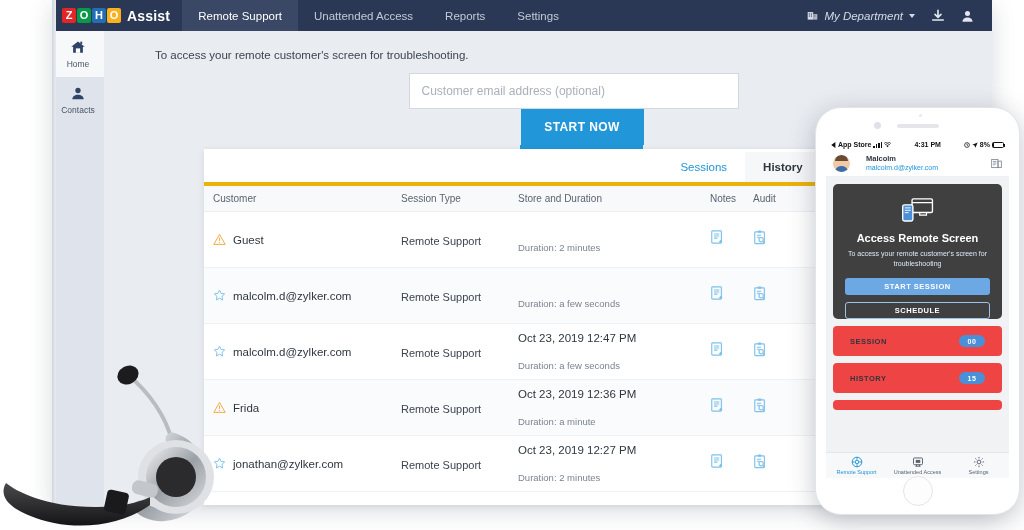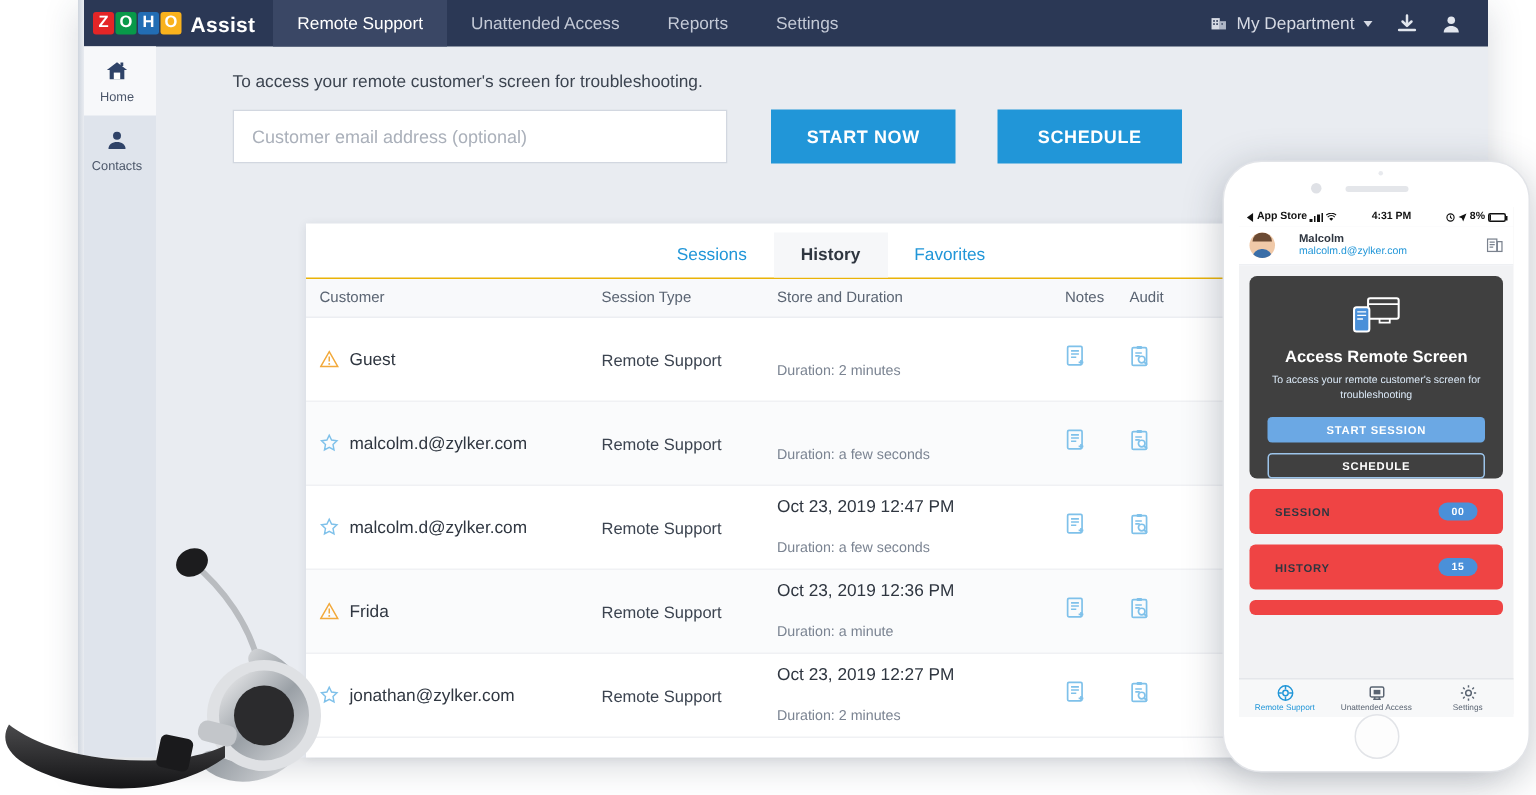--- a/index.html
+++ b/index.html
@@ -46,21 +46,21 @@
   .nav-item {
     display:flex; align-items:center; padding: 0 16px;
     color:#c3c9d6; font-size:11.5px; white-space:nowrap; cursor:pointer;
   }
   .nav-item.active { background:#3a4765; color:#ffffff; }
 
   .nav-right {
     margin-left:auto; display:flex; align-items:center; gap:16px; padding-right:18px;
     color:#d6dae4; font-size:11.5px;
   }
-  .nav-right .dept { display:flex; align-items:center; gap:6px; cursor:pointer; }
+  .nav-right .dept { display:flex; align-items:center; gap:6px; cursor:pointer;font-style:italic; }
   .caret { width:0;height:0;border-left:3.5px solid transparent;border-right:3.5px solid transparent;border-top:4px solid #d6dae4; }
 
   
   .rail {
     position:absolute; left:0; top:31px; width:52px; height:474px;
     background:#dfe4ec;
   }
   .rail-item {
     position:relative; height:46px; display:flex; flex-direction:column;
     align-items:center; justify-content:center; gap:4px;
@@ -69,42 +69,42 @@
   .rail-item.active { background:#f7f8fa; }
   .rail-item.active::before {
     content:""; position:absolute; left:0; top:0; width:4px; height:100%;
     background:#2b7fd4;
   }
 
   
   .content { position:absolute; left:52px; top:31px; width:888px; height:474px; }
   .intro { padding: 18px 0 0 51px; }
   .intro-text { font-size:11.5px; color:#3c4450; }
-  .form-row { display:flex; align-items:center; gap:12px; margin-top:12px; }
+  .form-row { display:flex; align-items:center; gap:0; margin-top:12px;flex-direction:column; }
   .email-input {
     width:330px; height:36px; background:#fff; border:1px solid #d2d7e0;
     padding:0 12px; font-size:12px; color:#333;
     font-family:"Liberation Sans",sans-serif;
   }
   .email-input::placeholder { color:#aab0ba; }
   .btn {
     height:36px; border:none; color:#fff; font-size:12px; font-weight:bold;
     letter-spacing:.4px; cursor:pointer; background:#2196d8;
     font-family:"Liberation Sans",sans-serif;
   }
   .btn-start { width:123px; margin-left:17px; }
   .btn-sched { width:123px; margin-left:16px; }
 
   
   .card {
     position:absolute; left:100px; top:118px; width:700px; height:356px;
     background:#fff; box-shadow:0 1px 6px rgba(40,50,70,.10);
   }
-  .tabs { height:37px; display:flex; justify-content:center; align-items:flex-end;
-          border-bottom:1px solid #eab308; }
+  .tabs { height:37px; display:flex; justify-content:flex-end; align-items:flex-end;
+          border-bottom:4px solid #eab308; }
   .tab {
     padding: 0 18px; height:30px; line-height:30px; font-size:11.5px;
     color:#2196d8; cursor:pointer; white-space:nowrap;
   }
   .tab.active { color:#2f3640; font-weight:bold; background:#f6f7f9; }
 
   .thead {
     height:26px; background:#f8f9fb; display:flex; align-items:center;
     font-size:10px; color:#5a6472; border-bottom:1px solid #eceef2;
   }

